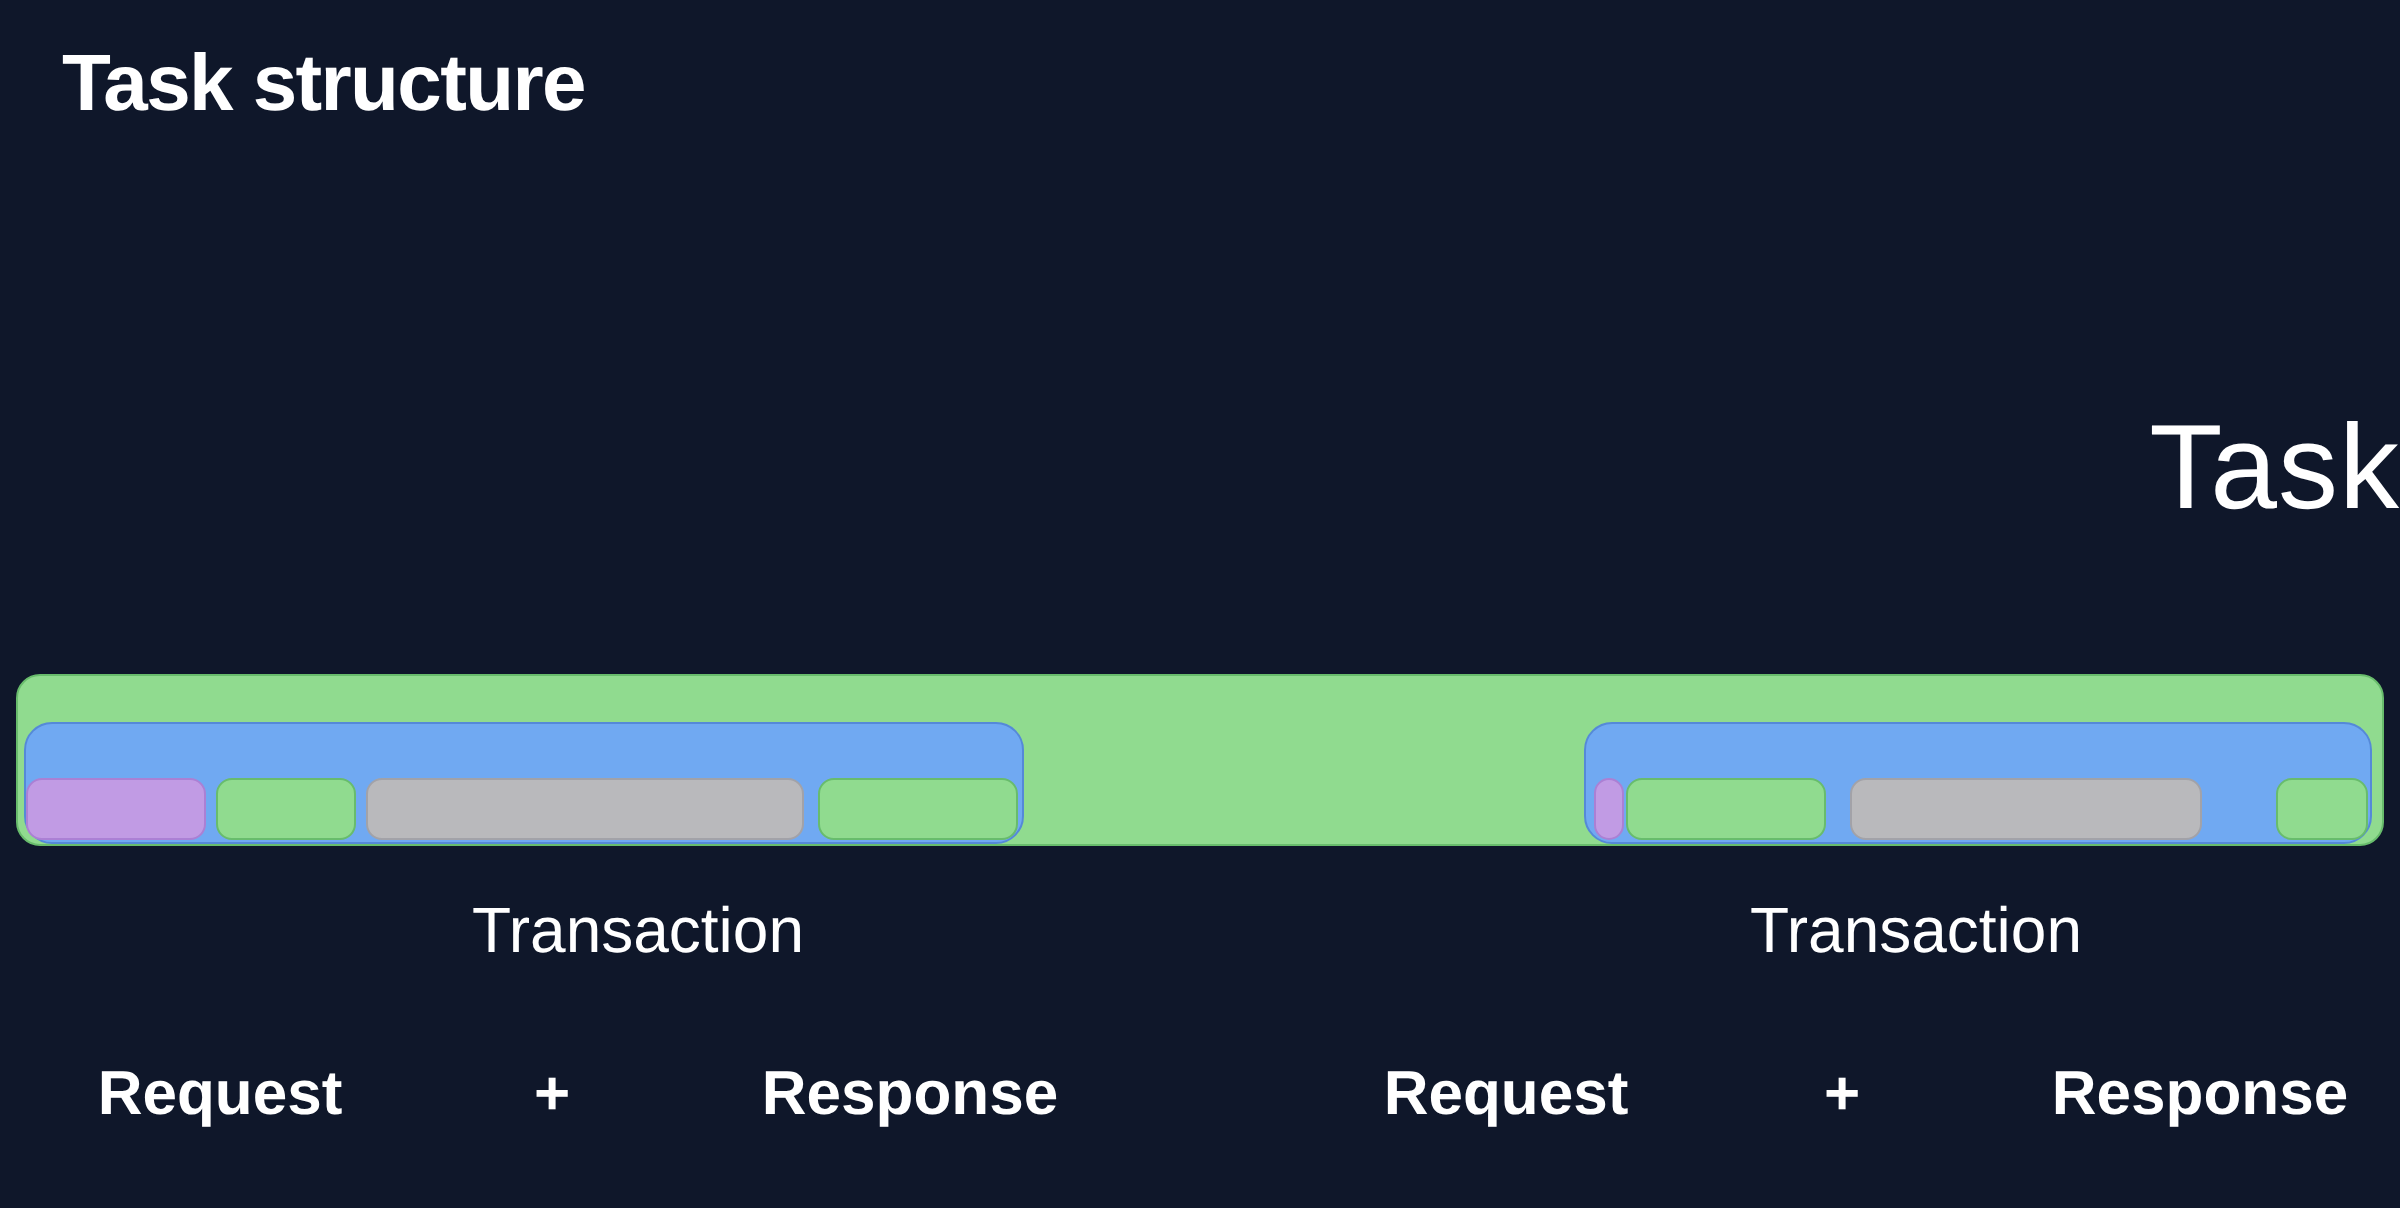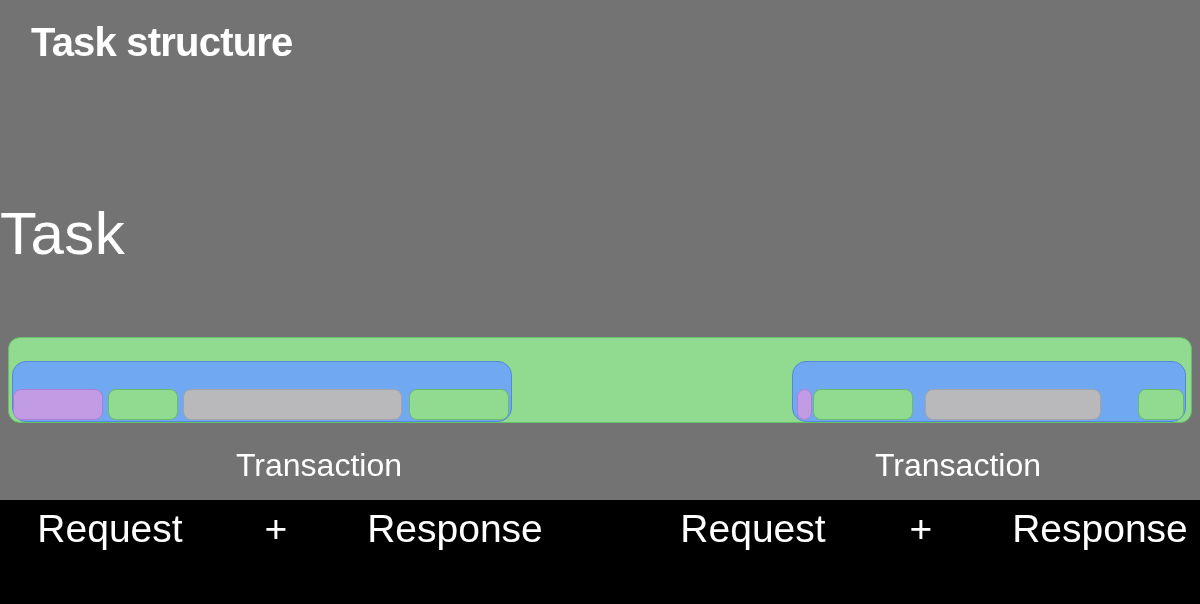--- a/index.html
+++ b/index.html
@@ -8,40 +8,40 @@
     background: #000000;
     width: 1200px;
     height: 604px;
     overflow: hidden;
     font-family: "Liberation Sans", sans-serif;
     color: #ffffff;
   }
   .slide {
     position: relative;
     width: 1200px;
-    height: 500px;
-    background: #737373;
+    height: 604px;
+    background: #0f172a;
   }
   .page-title {
     position: absolute;
     left: 31px;
     top: 20px;
     margin: 0;
     font-size: 40px;
     font-weight: 700;
     letter-spacing: -0.8px;
     color: #ffffff;
     white-space: nowrap;
   }
   .task-label {
     position: absolute;
     left: 0;
     top: 199px;
     width: 1200px;
-    text-align: left;
+    text-align: right;
     font-size: 60px;
     font-weight: 400;
     letter-spacing: 0.5px;
     color: #ffffff;
   }
   .diagram {
     position: absolute;
     left: 0;
     top: 0;
     width: 1200px;
@@ -72,24 +72,24 @@
     top: 447px;
     transform: translateX(-50%);
     font-size: 32px;
     font-weight: 400;
     color: #ffffff;
     white-space: nowrap;
     margin-left: 44px;
   }
   .sub-label {
     position: absolute;
-    top: 507px;
+    top: 529px;
     transform: translateX(-50%);
-    font-size: 39px;
-    font-weight: 400;
+    font-size: 31px;
+    font-weight: 700;
     color: #ffffff;
     white-space: nowrap;
   }
 </style>
 </head>
 <body>
 
 <div class="slide">
 
   <h1 class="page-title">Task structure</h1>

